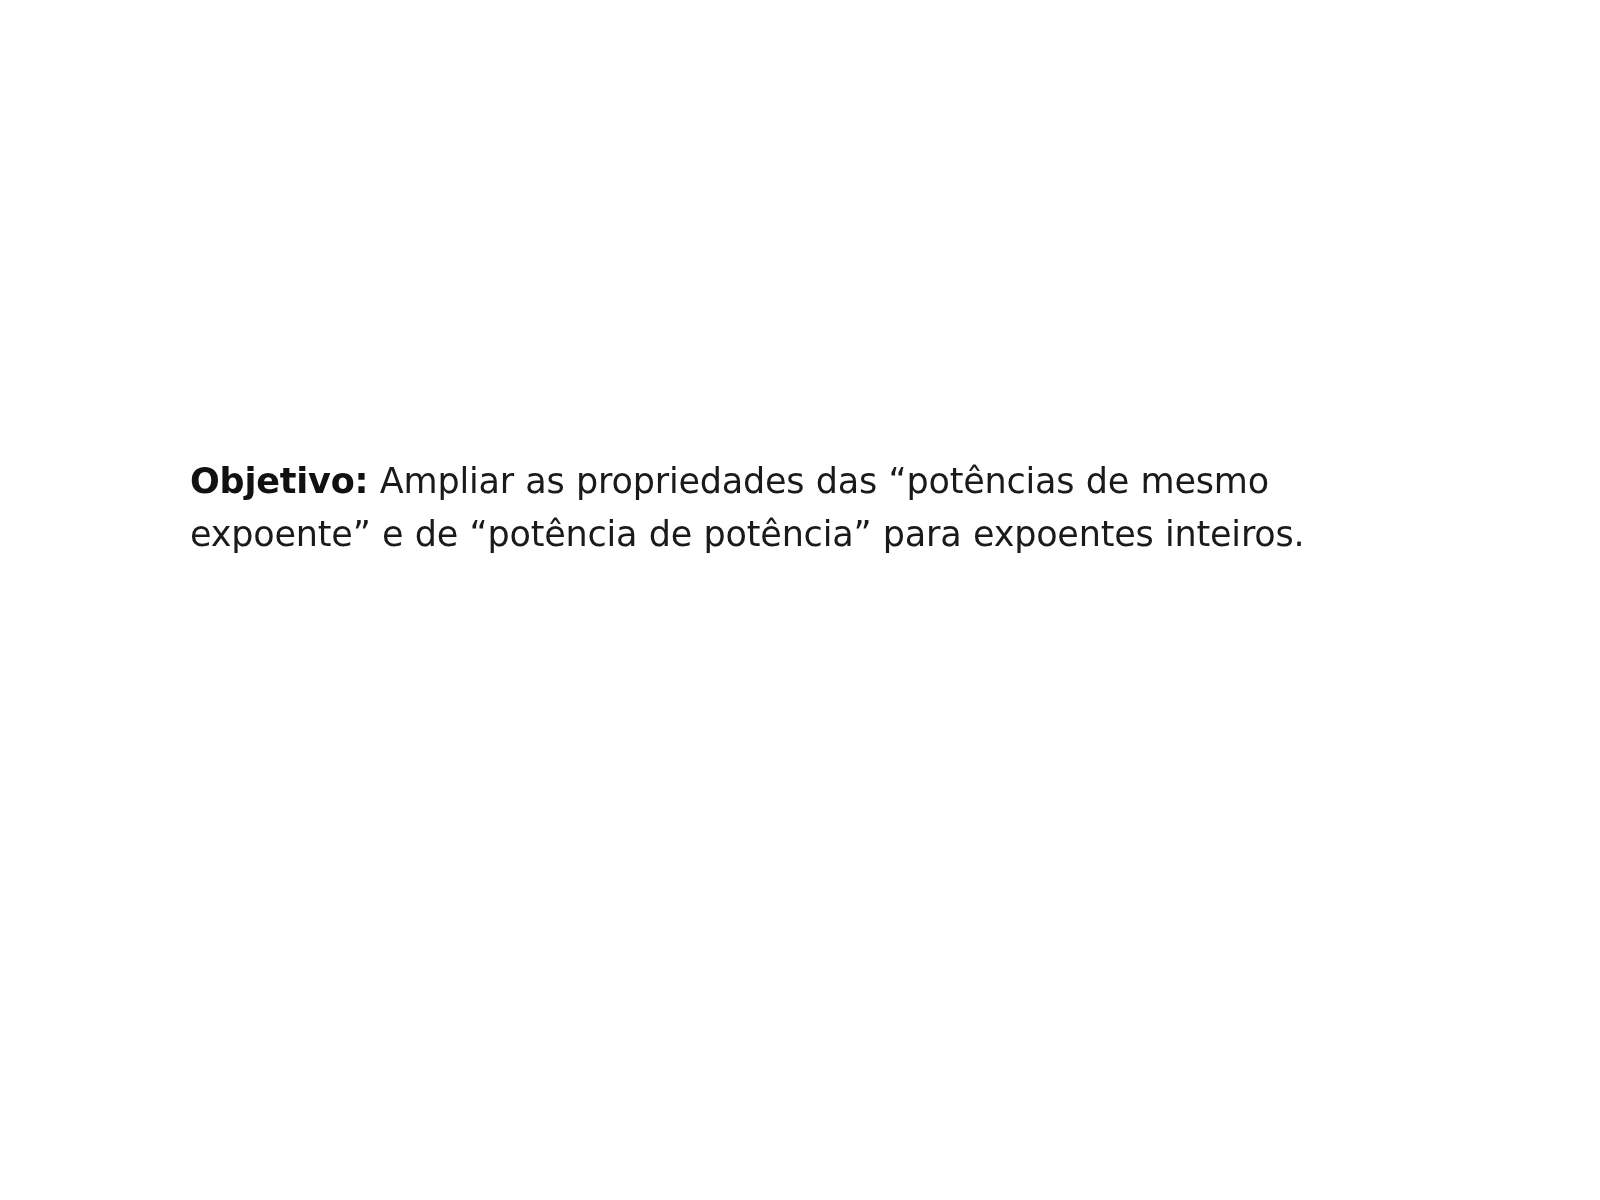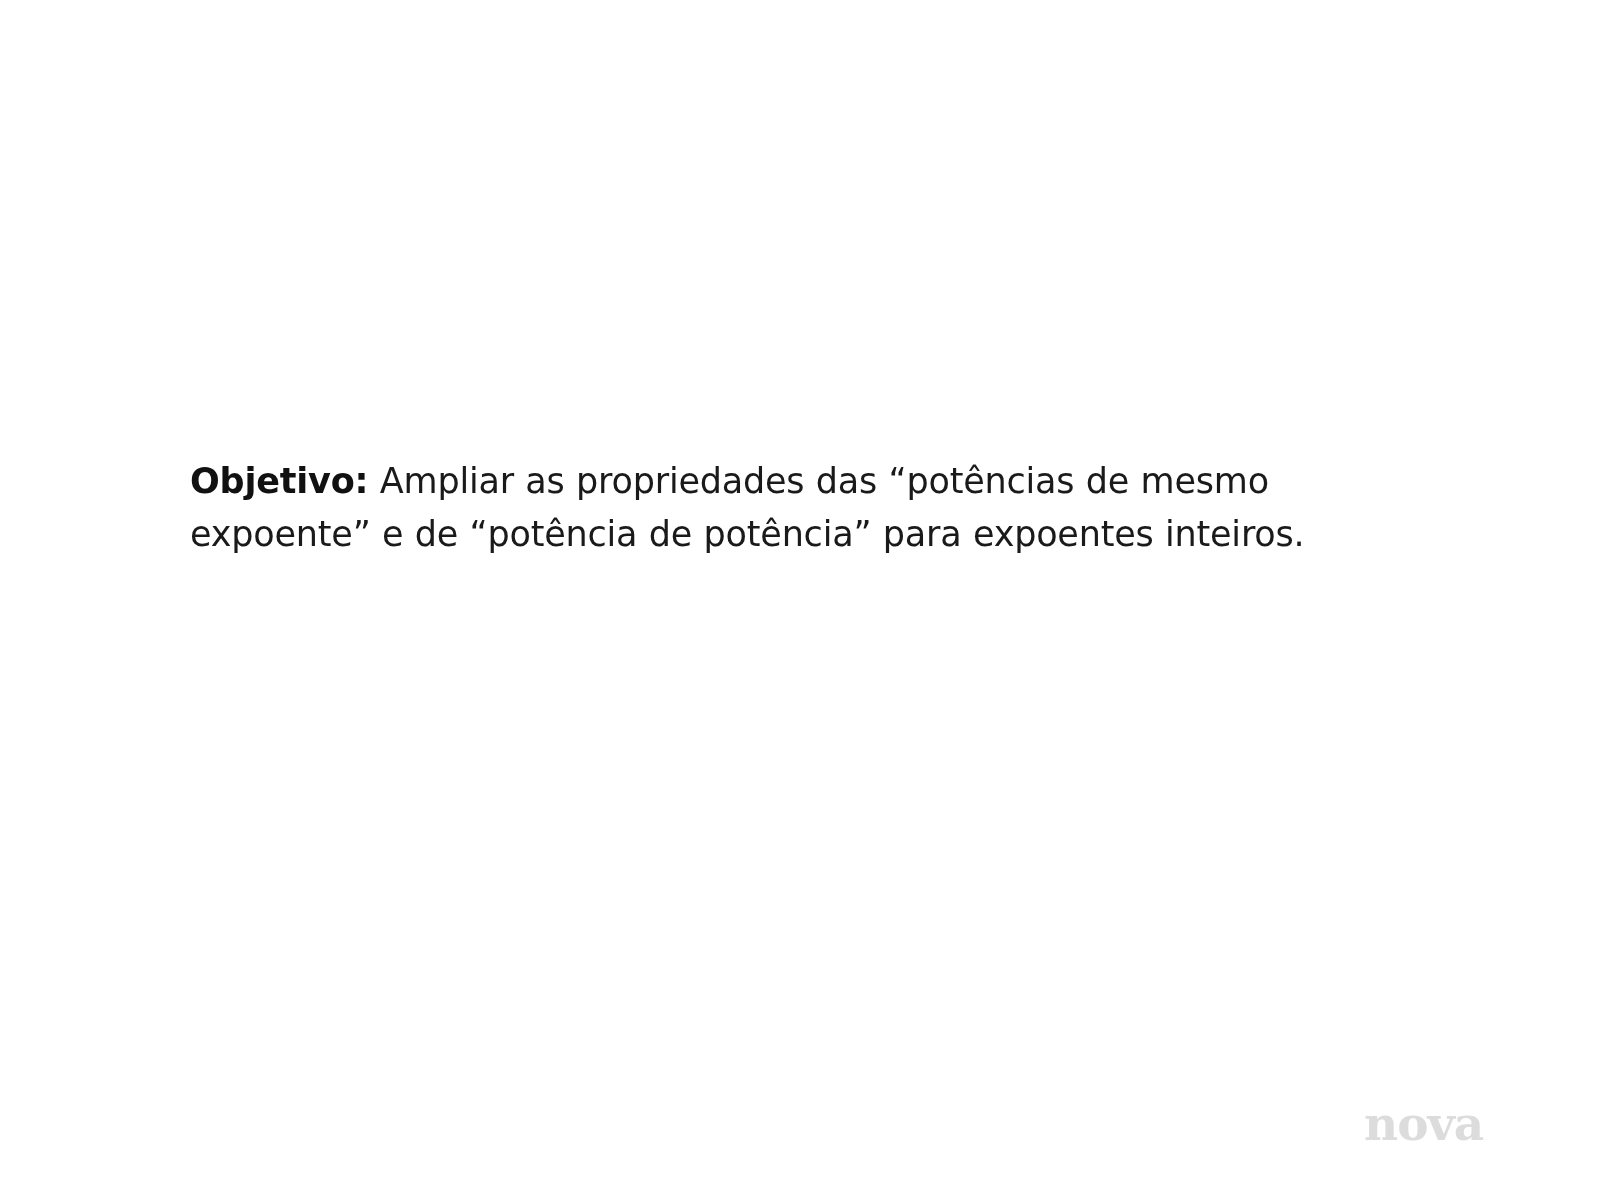--- a/index.html
+++ b/index.html
@@ -67,16 +67,15 @@
 
 <div class="slide">
 
   <div class="objective-block">
     <p class="objective-text">
       <span class="objective-label">Objetivo:</span><span class="objective-body"> Ampliar as propriedades das “potências de mesmo expoente” e de “potência de potência” para expoentes inteiros.</span>
     </p>
   </div>
 
   <div class="logo">
-    <span class="logo-line">nova</span>
   </div>
 
 </div>
 
 </body></html>

